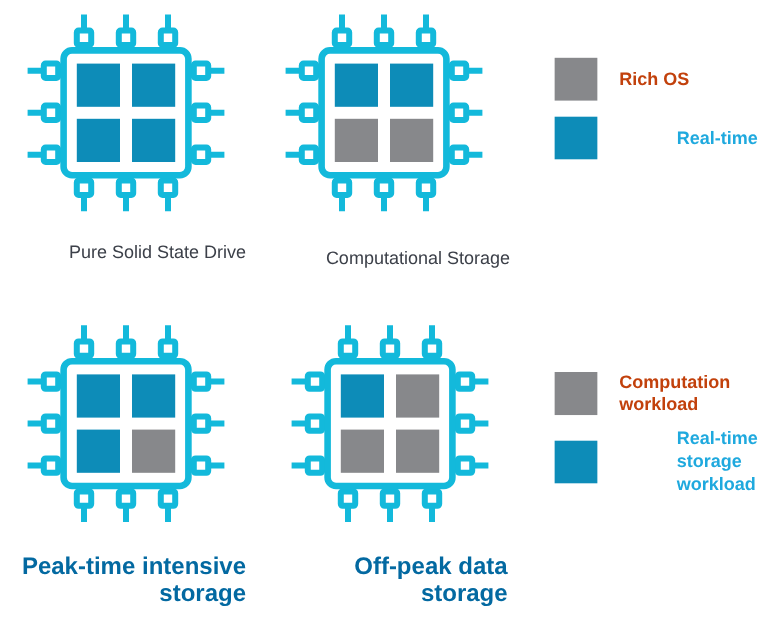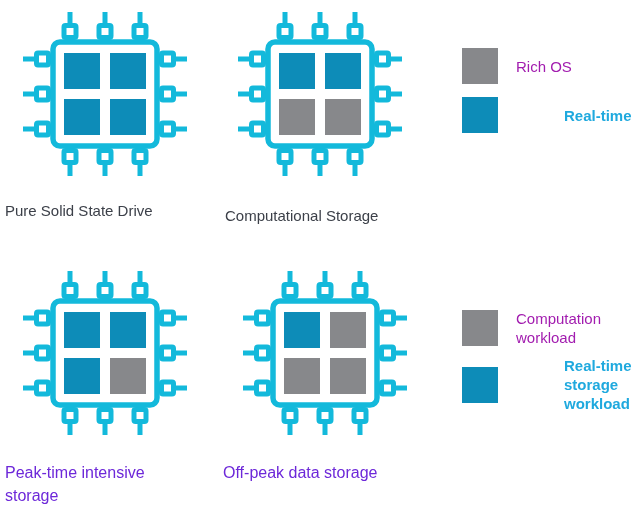--- a/index.html
+++ b/index.html
@@ -12,51 +12,51 @@
     height: 519px;
     background: #ffffff;
     overflow: hidden;
   }
 
   .chip { position: absolute; width: 170px; height: 170px; }
   .chip svg { display: block; }
 
   .chip-label {
     position: absolute;
-    text-align: left;
+    text-align: right;
     white-space: pre-line;
   }
   .chip-label.top {
     font-size: 15px;
     font-weight: 400;
     color: #3c4049;
     line-height: 20px;
   }
   .chip-label.bottom {
-    font-size: 16px;
-    font-weight: 400;
-    color: #6d28d9;
+    font-size: 20px;
+    font-weight: 700;
+    color: #0369a1;
     line-height: 23px;
   }
 
   .legend {
     position: absolute;
     display: flex;
     flex-direction: column;
   }
   .legend.legend-1 { gap: 13px; }
   .legend.legend-2 { gap: 9px; justify-content: space-between; }
   .legend-row { display: flex; align-items: center; gap: 18px; }
   .legend-swatch { flex: 0 0 auto; display: block; }
   .legend-text {
     font-size: 15px;
     line-height: 19px;
     white-space: pre-line;
   }
-  .legend-text.gray { color: #a21caf; font-weight: 400; }
+  .legend-text.gray { color: #c2410c; font-weight: 700; }
   .legend-text.teal { color: #1fa9de; font-weight: 700; margin-left: 48px; }
 </style>
 </head>
 <body>
 
 <svg width="0" height="0" style="position:absolute" aria-hidden="true">
   <defs>
     <g id="chip-pins" fill="none" stroke-width="5" stroke="#13b9db">
       <line x1="50" y1="3" x2="50" y2="17"></line>
       <rect x="44" y="16.5" width="12" height="12" rx="1.5"></rect>

